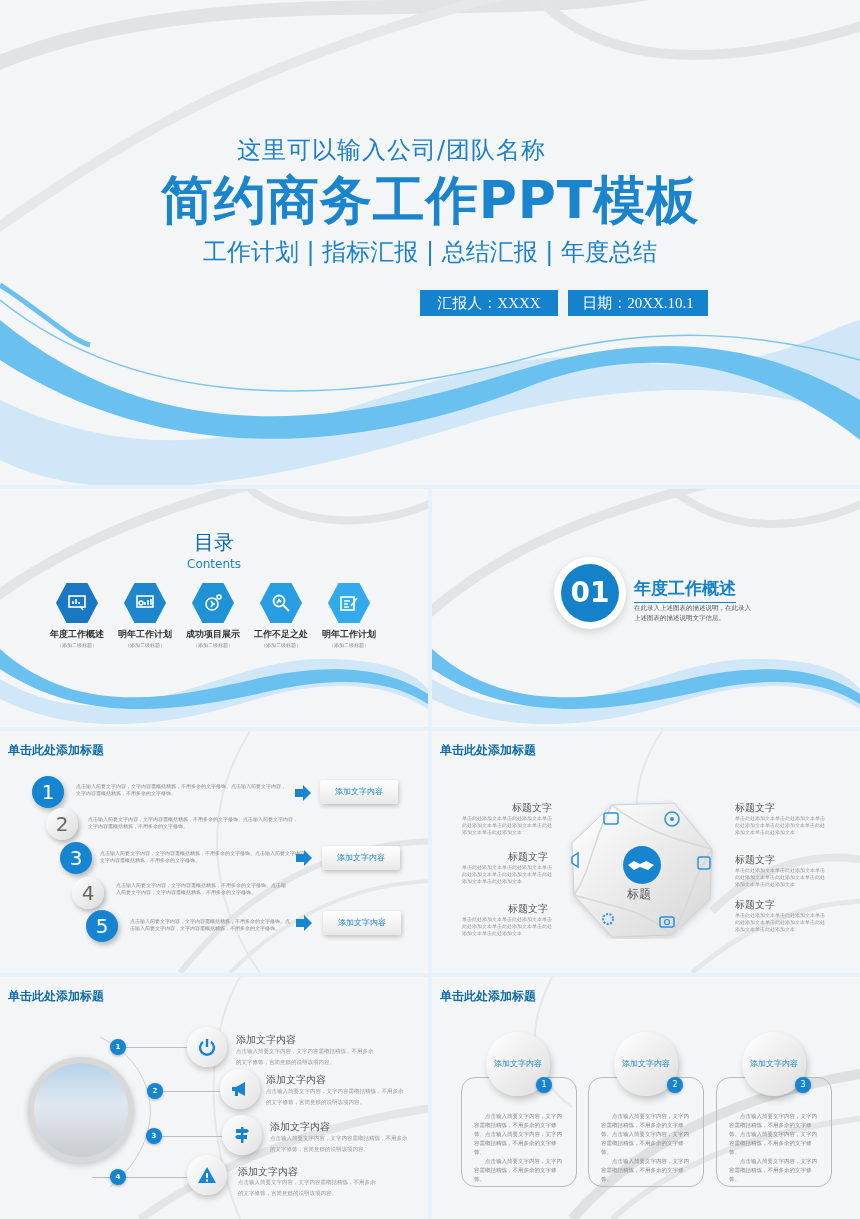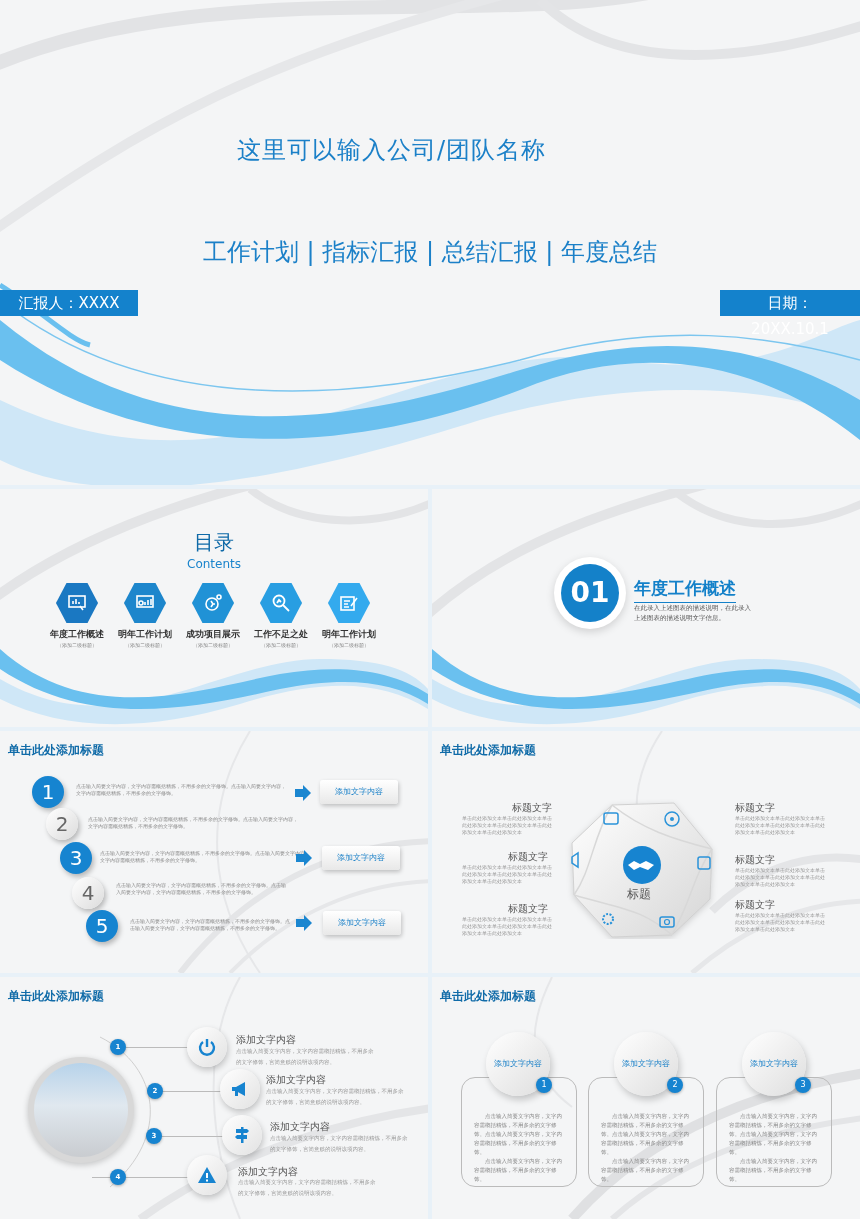--- a/index.html
+++ b/index.html
@@ -7,21 +7,21 @@
   body { font-family: "DejaVu Sans", "Liberation Sans", sans-serif; position: relative; }
 
   .slide { position: absolute; background: #f4f5f6; overflow: hidden; }
   .slide svg.bg { position: absolute; left: 0; top: 0; width: 100%; height: 100%; }
 
   
   #cover { left: 0; top: 0; width: 860px; height: 485px; }
   .company { position: absolute; top: 134px; left: 0; width: 783px; text-align: center; font-size: 24px; color: #1b80c8; letter-spacing: 1px; }
   .main-title { position: absolute; top: 166px; left: 0; width: 860px; text-align: center; font-size: 52px; font-weight: bold; color: #1a84cc; letter-spacing: 1px; }
   .subtitle { position: absolute; top: 236px; left: 0; width: 860px; text-align: center; font-size: 24px; color: #1b80c8; }
-  .info-row { position: absolute; top: 290px; left: 0; width: 860px; display: flex; justify-content: space-between; gap: 10px; }
+  .info-row { position: absolute; top: 290px; left: 0; width: 708px; display: flex; justify-content: flex-end; gap: 10px; font-family: Liberation Serif, serif; }
   .info-box { background: #1482cc; color: #fff; font-size: 15px; height: 26px; line-height: 26px; padding: 0 14px; }
   .info-box.w1 { width: 138px; text-align: center; }
   .info-box.w2 { width: 140px; text-align: center; }
 
   
   #contents { left: 0; top: 489px; width: 428px; height: 238px; }
   .toc-title { position: absolute; top: 40px; left: 0; width: 428px; text-align: center; font-size: 20px; font-weight: normal; color: #0f6aa8; }
   .toc-sub { position: absolute; top: 68px; left: 0; width: 428px; text-align: center; font-size: 12px; color: #1a84cc; }
   .toc-items { position: absolute; top: 94px; left: 50px; display: flex; gap: 14px; }
   .toc-item { width: 54px; display: flex; flex-direction: column; align-items: center; }
@@ -80,20 +80,21 @@
   <svg class="bg" viewBox="0 0 860 485" preserveAspectRatio="none">
     <path d="M-40 80 C 200 -40, 520 40, 700 -20" stroke="#e2e3e5" stroke-width="14" fill="none"></path>
     <path d="M-20 240 C 150 120, 260 60, 520 -10" stroke="#e6e7e9" stroke-width="10" fill="none"></path>
     <path d="M540 0 C 620 80, 760 60, 880 20" stroke="#e3e4e6" stroke-width="10" fill="none"></path>
     <path d="M0 400 C 250 520, 420 330, 620 360 C 760 380, 820 330, 860 320 L860 420 C 760 380, 620 380, 480 420 C 320 470, 120 520, 0 460 Z" fill="#cfe7f7"></path>
     <path d="M0 320 C 170 460, 360 420, 520 370 C 650 330, 760 340, 860 400 L860 440 C 760 360, 640 340, 520 390 C 360 450, 170 470, 0 360 Z" fill="#6ac0ef"></path>
     <path d="M0 300 C 150 420, 360 400, 520 360 C 660 320, 770 335, 860 360" stroke="#7cc6ef" stroke-width="1.4" fill="none"></path>
     <path d="M0 285 C 40 310, 70 340, 90 345" stroke="#6ac0ef" stroke-width="5" fill="none"></path>
   </svg>
   <div class="company">这里可以输入公司/团队名称</div>
+  <div class="main-title">简约商务工作PPT模板</div>
   <div class="subtitle">工作计划 | 指标汇报 | 总结汇报 | 年度总结</div>
   <div class="info-row">
     <div class="info-box w1">汇报人：XXXX</div>
     <div class="info-box w2">日期：20XX.10.1</div>
   </div>
 </div>
 
 <div class="slide" id="contents">
   <svg class="bg" viewBox="0 0 428 238" preserveAspectRatio="none">
     <path d="M-20 120 C 80 40, 220 0, 320 -20" stroke="#e3e4e6" stroke-width="10" fill="none"></path>

